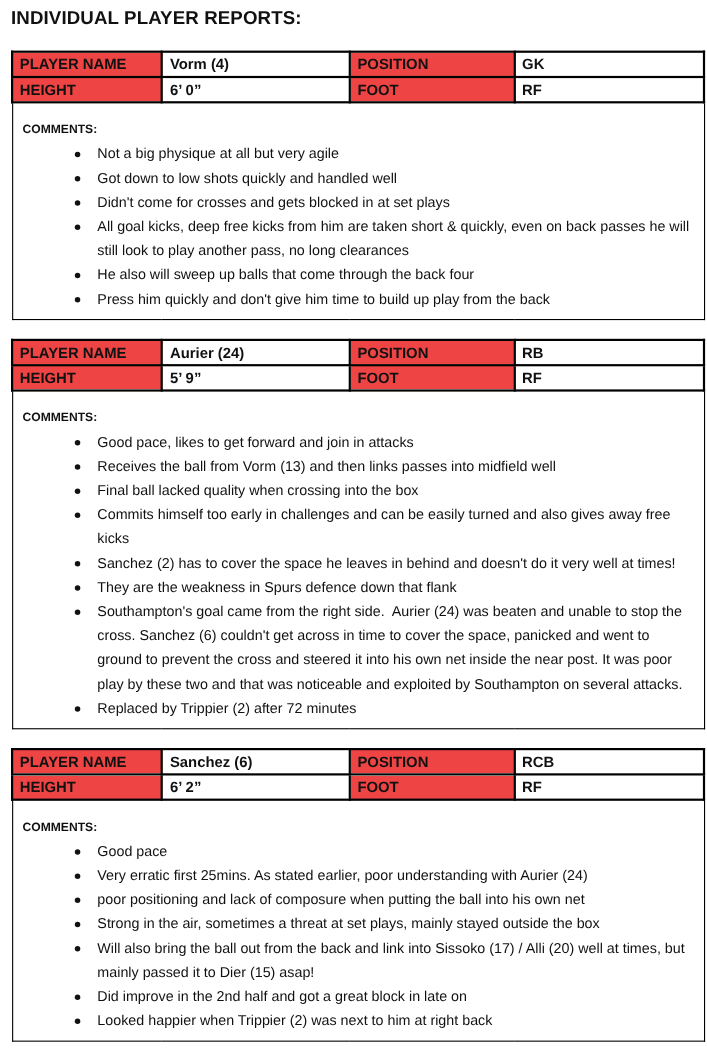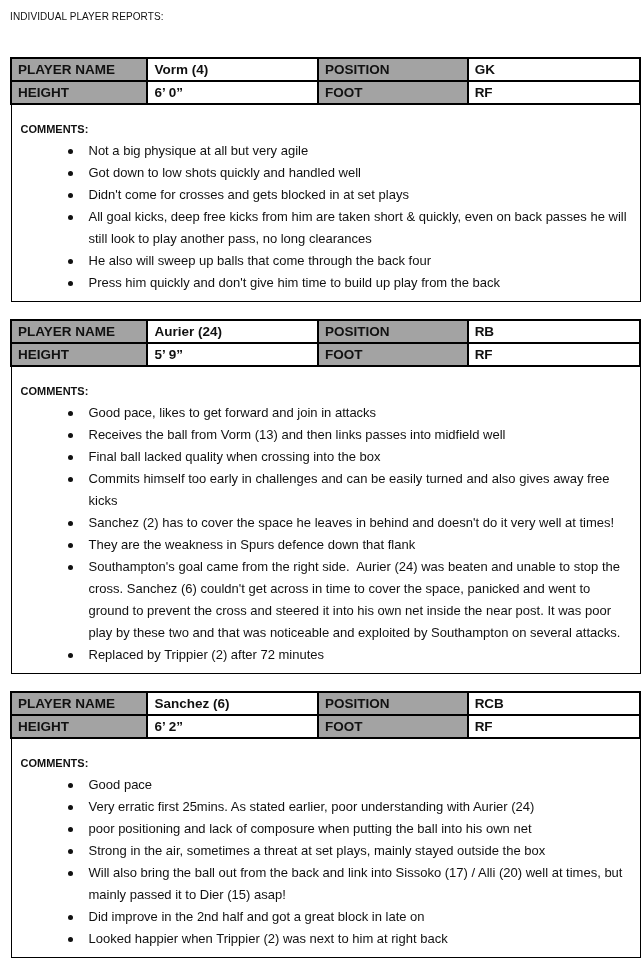--- a/index.html
+++ b/index.html
@@ -8,24 +8,24 @@
     width: 643px;
     height: 959px;
     overflow: hidden;
     padding: 8px 2px 0 10px;
     font-family: "Liberation Sans", sans-serif;
     color: #111111;
     font-size: 13px;
     line-height: 22px;
   }
   .doc-title {
-    font-size: 10px;
-    font-weight: normal;
+    font-size: 17px;
+    font-weight: bold;
     line-height: 17px;
-    margin-bottom: 32px;
+    margin-bottom: 21px;
     letter-spacing: 0.1px;
   }
   section.report { margin-bottom: 17px; }
   table.player-table {
     width: 100%;
     border-collapse: collapse;
     table-layout: fixed;
   }
   col.c1 { width: 21.7%; }
   col.c2 { width: 27.1%; }
@@ -34,21 +34,21 @@
   td.lbl, td.val {
     border: 2px solid #000000;
     height: 22px;
     padding: 1px 6px 0 6px;
     font-weight: bold;
     font-size: 13.5px;
     line-height: 20px;
     white-space: nowrap;
     overflow: hidden;
   }
-  td.lbl { background: #a3a3a3; }
+  td.lbl { background: #ef4444; }
   td.val { background: #ffffff; }
   td.comments-cell {
     border: 1.5px solid #000000;
     background: #ffffff;
     padding: 13px 8px 7px 9px;
     vertical-align: top;
   }
   .comments-heading {
     font-weight: bold;
     font-size: 11px;

